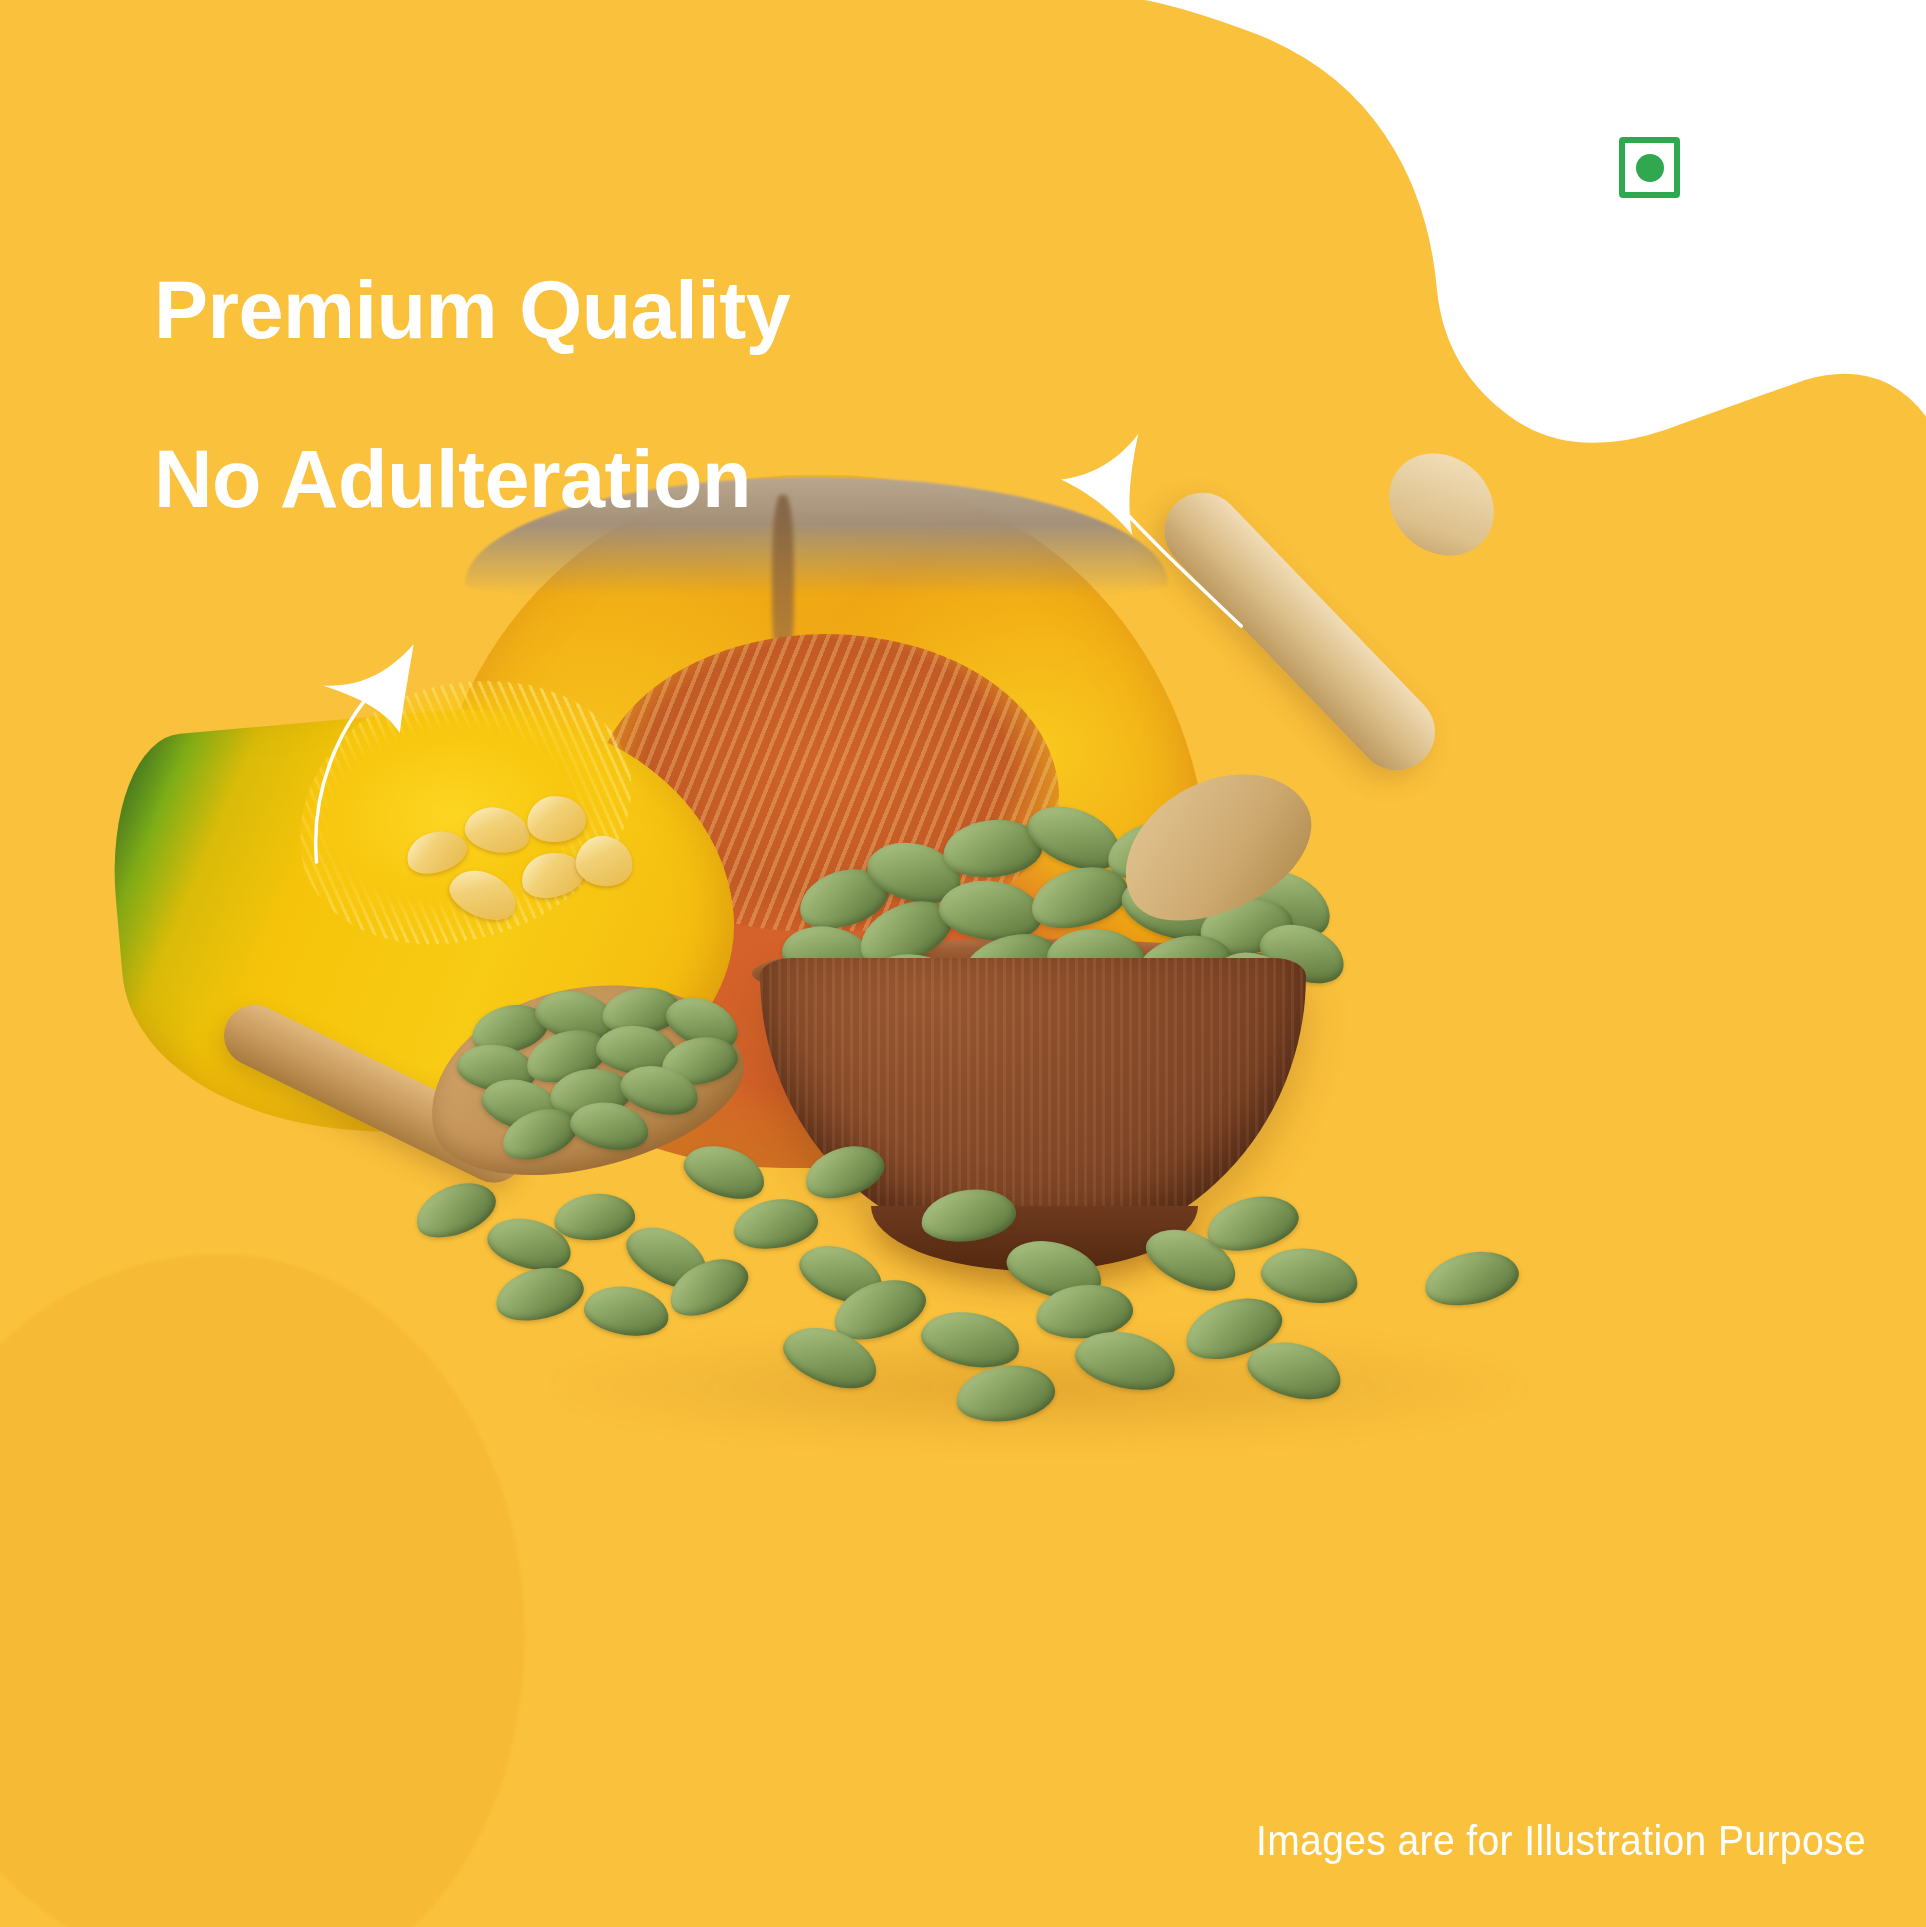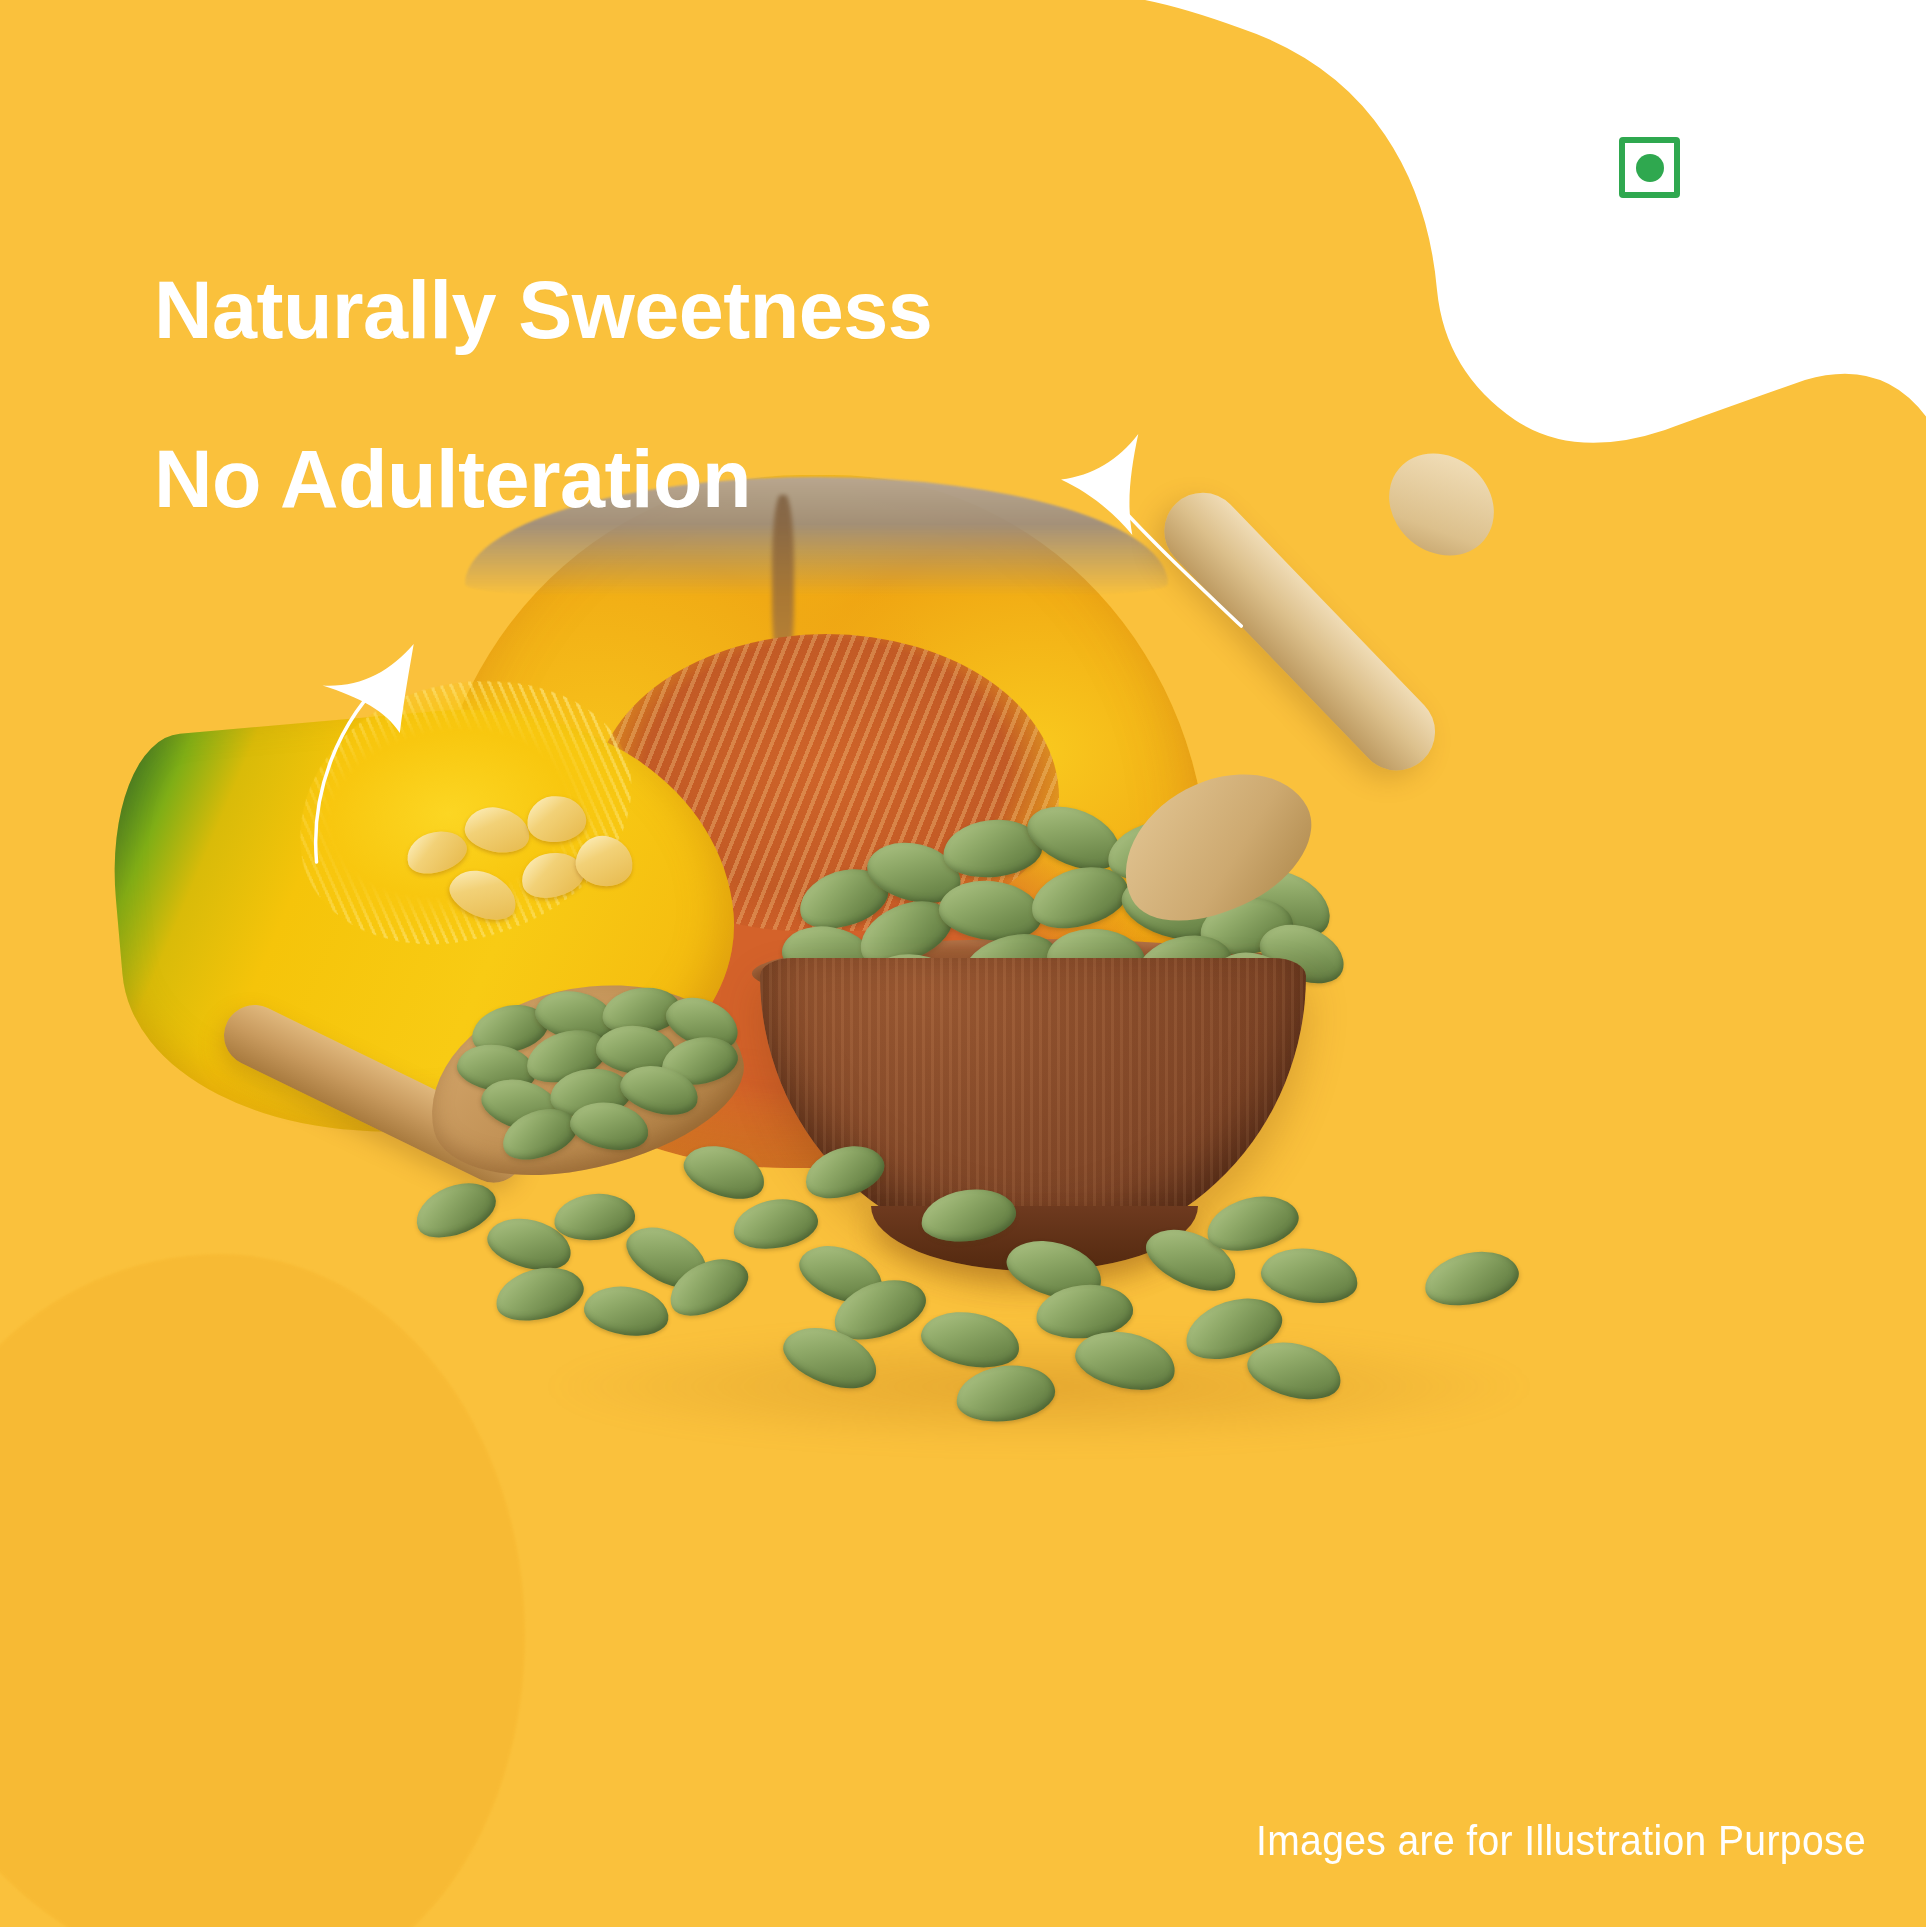--- a/index.html
+++ b/index.html
@@ -381,21 +381,21 @@
         <div class="seed" style="left: 1184px; top: 1301px; width: 99px; height: 55px; transform: rotate(-18deg);"></div>
         <div class="seed" style="left: 1075px; top: 1333px; width: 101px; height: 55px; transform: rotate(12deg);"></div>
         <div class="seed" style="left: 956px; top: 1366px; width: 99px; height: 55px; transform: rotate(-8deg);"></div>
         <div class="seed" style="left: 782px; top: 1331px; width: 97px; height: 53px; transform: rotate(20deg);"></div>
         <div class="seed" style="left: 1424px; top: 1253px; width: 95px; height: 51px; transform: rotate(-12deg);"></div>
         <div class="seed" style="left: 1247px; top: 1344px; width: 95px; height: 53px; transform: rotate(14deg);"></div>
       </div>
   </div>
 
   <div class="headline">
-    <span class="headline-line">Naturally Sweetness</span>
+    <span class="headline-line">Premium Quality</span>
     <span class="headline-line">No Adulteration</span>
   </div>
 
   <div class="veg-mark">
     <div class="veg-dot"></div>
   </div>
 
   <svg class="arrow arrow-left" viewBox="0 0 230 240">
     <path d="M52 238 C 46 170, 72 96, 128 46" stroke="#ffffff" stroke-width="3.5" fill="none" stroke-linecap="round"></path>
     <path d="M150 18 C 126 46, 96 62, 58 60 C 96 72, 122 86, 136 108 C 140 74, 146 42, 150 18 Z" fill="#ffffff"></path>

